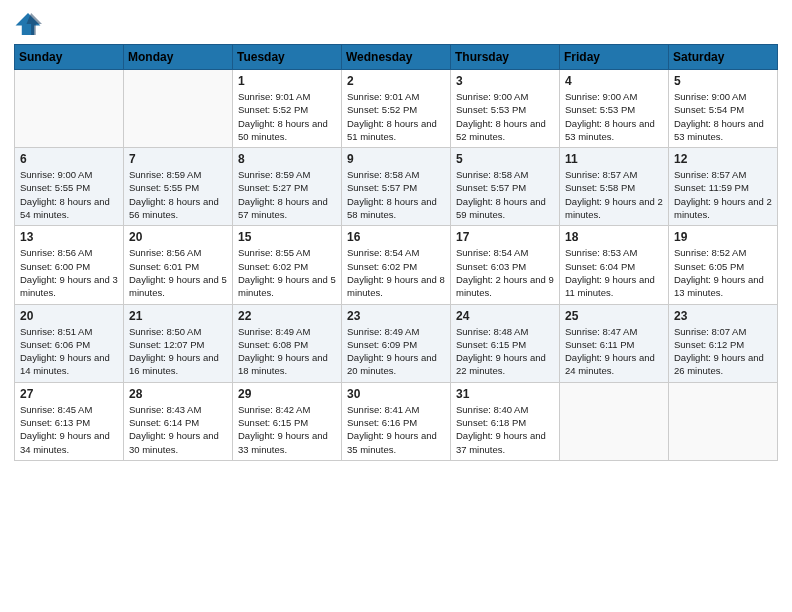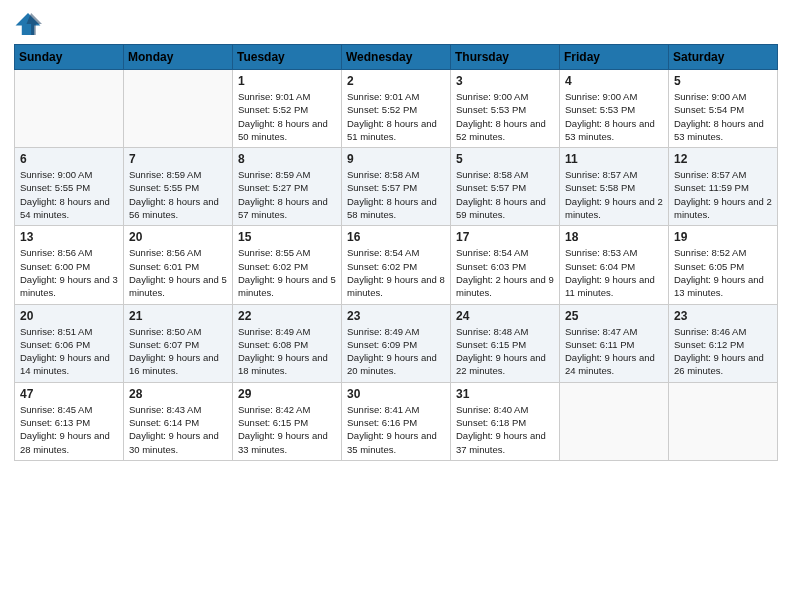--- a/index.html
+++ b/index.html
@@ -260,21 +260,21 @@
         <tr class="row-even">
           <td>
             <span class="day-number">20</span>
             <div class="day-info">Sunrise: 8:51 AM</div>
             <div class="day-info">Sunset: 6:06 PM</div>
             <div class="day-info">Daylight: 9 hours and 14 minutes.</div>
           </td>
           <td>
             <span class="day-number">21</span>
             <div class="day-info">Sunrise: 8:50 AM</div>
-            <div class="day-info">Sunset: 6:07 PM</div>
+            <div class="day-info">Sunset: 12:07 PM</div>
             <div class="day-info">Daylight: 9 hours and 16 minutes.</div>
           </td>
           <td>
             <span class="day-number">22</span>
             <div class="day-info">Sunrise: 8:49 AM</div>
             <div class="day-info">Sunset: 6:08 PM</div>
             <div class="day-info">Daylight: 9 hours and 18 minutes.</div>
           </td>
           <td>
             <span class="day-number">23</span>
@@ -289,31 +289,31 @@
             <div class="day-info">Daylight: 9 hours and 22 minutes.</div>
           </td>
           <td>
             <span class="day-number">25</span>
             <div class="day-info">Sunrise: 8:47 AM</div>
             <div class="day-info">Sunset: 6:11 PM</div>
             <div class="day-info">Daylight: 9 hours and 24 minutes.</div>
           </td>
           <td>
             <span class="day-number">23</span>
-            <div class="day-info">Sunrise: 8:46 AM</div>
+            <div class="day-info">Sunrise: 8:07 AM</div>
             <div class="day-info">Sunset: 6:12 PM</div>
             <div class="day-info">Daylight: 9 hours and 26 minutes.</div>
           </td>
         </tr>
         <tr class="row-odd">
           <td>
-            <span class="day-number">47</span>
+            <span class="day-number">27</span>
             <div class="day-info">Sunrise: 8:45 AM</div>
             <div class="day-info">Sunset: 6:13 PM</div>
-            <div class="day-info">Daylight: 9 hours and 28 minutes.</div>
+            <div class="day-info">Daylight: 9 hours and 34 minutes.</div>
           </td>
           <td>
             <span class="day-number">28</span>
             <div class="day-info">Sunrise: 8:43 AM</div>
             <div class="day-info">Sunset: 6:14 PM</div>
             <div class="day-info">Daylight: 9 hours and 30 minutes.</div>
           </td>
           <td>
             <span class="day-number">29</span>
             <div class="day-info">Sunrise: 8:42 AM</div>

